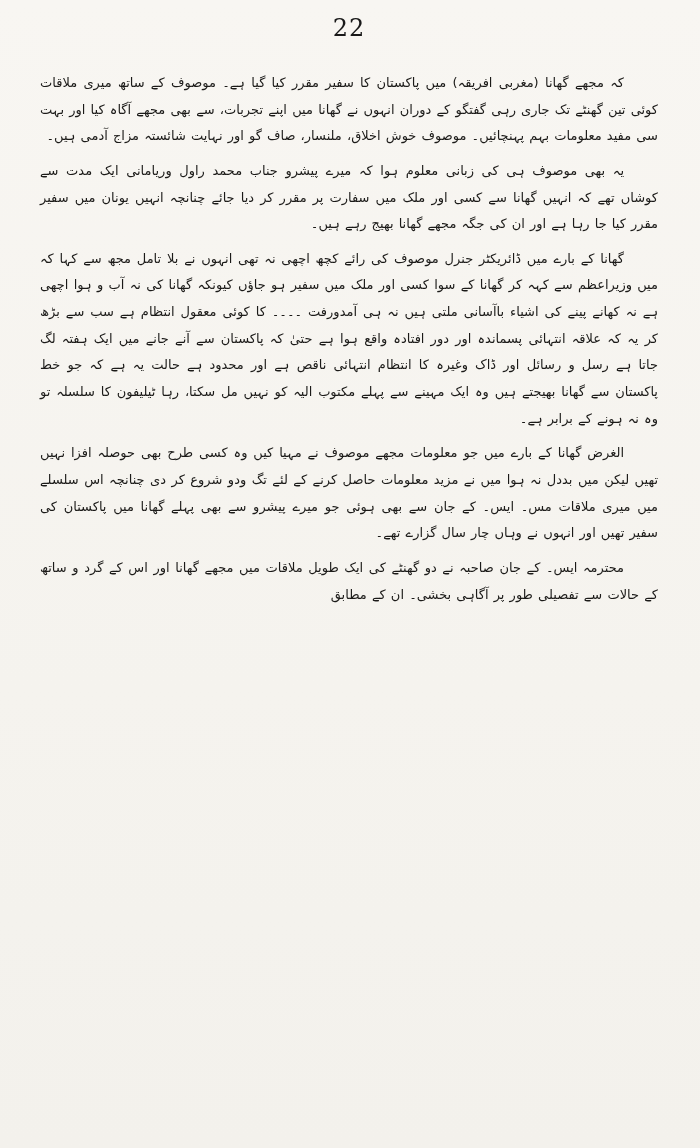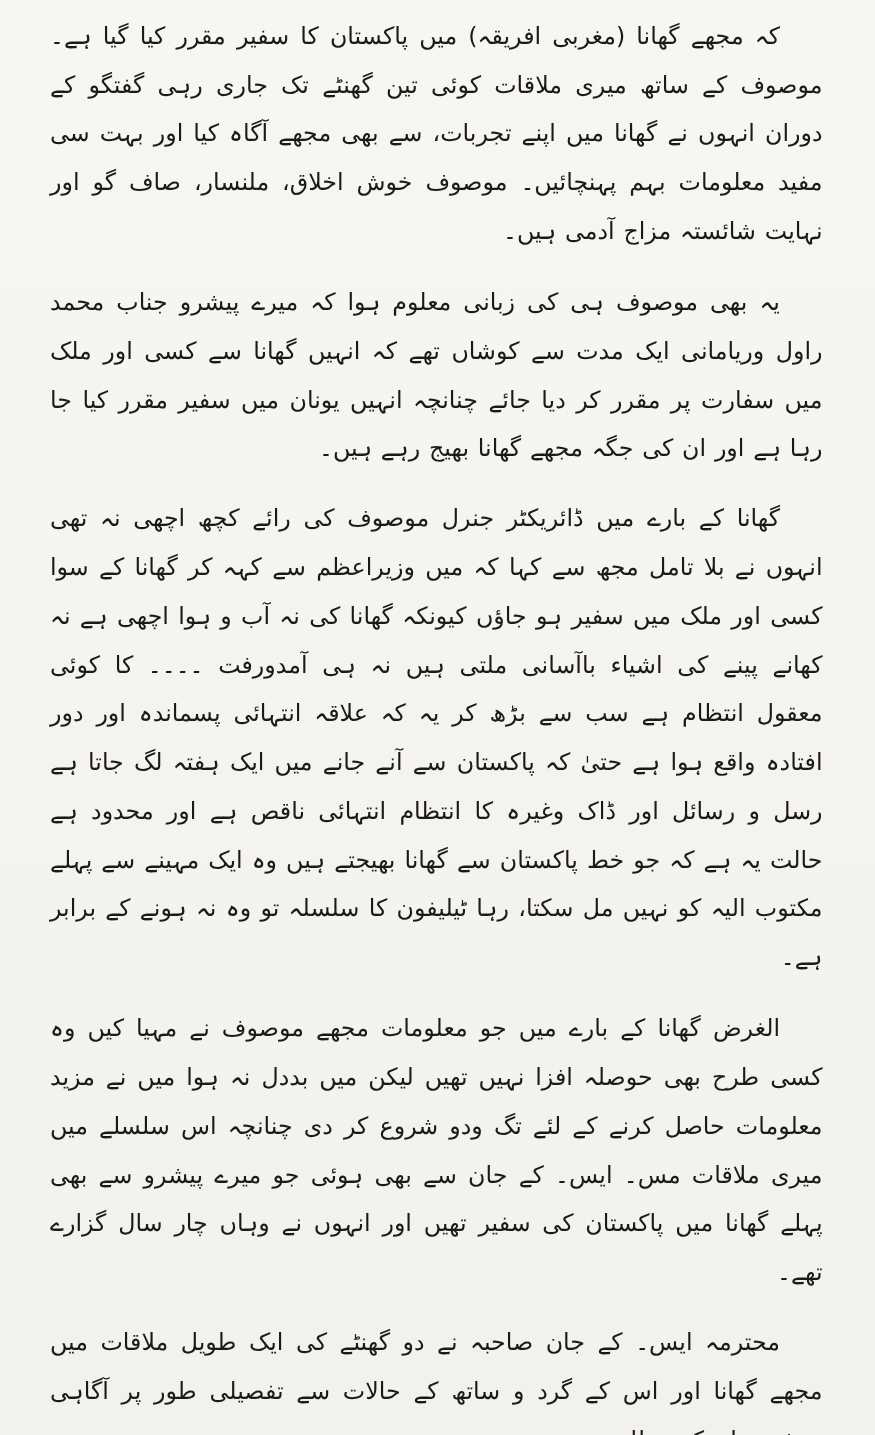--- a/index.html
+++ b/index.html
@@ -29,36 +29,37 @@
     font-size: 24px;
     letter-spacing: 1px;
     color: #191919;
     margin: 4px 0 28px 0;
   }
   .text-body {
     direction: rtl;
   }
   .para {
     margin: 0;
-    font-size: 19px;
+    font-size: 13px;
     line-height: 2.05;
     text-align: justify;
     text-justify: inter-word;
     text-indent: 34px; 
     color: #1b1a18;
     word-spacing: 1px;
   }
   .para + .para {
-    margin-top: 18px;
+    margin-top: 8px;
   }
 </style>
 </head>
 <body>
 
 <div class="page">
+  <div class="page-number">22</div>
 
   <div class="text-body">
     <p class="para">کہ مجھے گھانا (مغربی افریقہ) میں پاکستان کا سفیر مقرر کیا گیا ہے۔ موصوف کے ساتھ میری ملاقات کوئی تین گھنٹے تک جاری رہی گفتگو کے دوران انہوں نے گھانا میں اپنے تجربات، سے بھی مجھے آگاہ کیا اور بہت سی مفید معلومات بہم پہنچائیں۔ موصوف خوش اخلاق، ملنسار، صاف گو اور نہایت شائستہ مزاج آدمی ہیں۔</p>
     <p class="para">یہ بھی موصوف ہی کی زبانی معلوم ہوا کہ میرے پیشرو جناب محمد راول وریامانی ایک مدت سے کوشاں تھے کہ انہیں گھانا سے کسی اور ملک میں سفارت پر مقرر کر دیا جائے چنانچہ انہیں یونان میں سفیر مقرر کیا جا رہا ہے اور ان کی جگہ مجھے گھانا بھیج رہے ہیں۔</p>
     <p class="para">گھانا کے بارے میں ڈائریکٹر جنرل موصوف کی رائے کچھ اچھی نہ تھی انہوں نے بلا تامل مجھ سے کہا کہ میں وزیراعظم سے کہہ کر گھانا کے سوا کسی اور ملک میں سفیر ہو جاؤں کیونکہ گھانا کی نہ آب و ہوا اچھی ہے نہ کھانے پینے کی اشیاء باآسانی ملتی ہیں نہ ہی آمدورفت ۔۔۔۔ کا کوئی معقول انتظام ہے سب سے بڑھ کر یہ کہ علاقہ انتہائی پسماندہ اور دور افتادہ واقع ہوا ہے حتیٰ کہ پاکستان سے آنے جانے میں ایک ہفتہ لگ جاتا ہے رسل و رسائل اور ڈاک وغیرہ کا انتظام انتہائی ناقص ہے اور محدود ہے حالت یہ ہے کہ جو خط پاکستان سے گھانا بھیجتے ہیں وہ ایک مہینے سے پہلے مکتوب الیہ کو نہیں مل سکتا، رہا ٹیلیفون کا سلسلہ تو وہ نہ ہونے کے برابر ہے۔</p>
     <p class="para">الغرض گھانا کے بارے میں جو معلومات مجھے موصوف نے مہیا کیں وہ کسی طرح بھی حوصلہ افزا نہیں تھیں لیکن میں بددل نہ ہوا میں نے مزید معلومات حاصل کرنے کے لئے تگ ودو شروع کر دی چنانچہ اس سلسلے میں میری ملاقات مس۔ ایس۔ کے جان سے بھی ہوئی جو میرے پیشرو سے بھی پہلے گھانا میں پاکستان کی سفیر تھیں اور انہوں نے وہاں چار سال گزارے تھے۔</p>
     <p class="para">محترمہ ایس۔ کے جان صاحبہ نے دو گھنٹے کی ایک طویل ملاقات میں مجھے گھانا اور اس کے گرد و ساتھ کے حالات سے تفصیلی طور پر آگاہی بخشی۔ ان کے مطابق</p>
   </div>
 </div>
 

